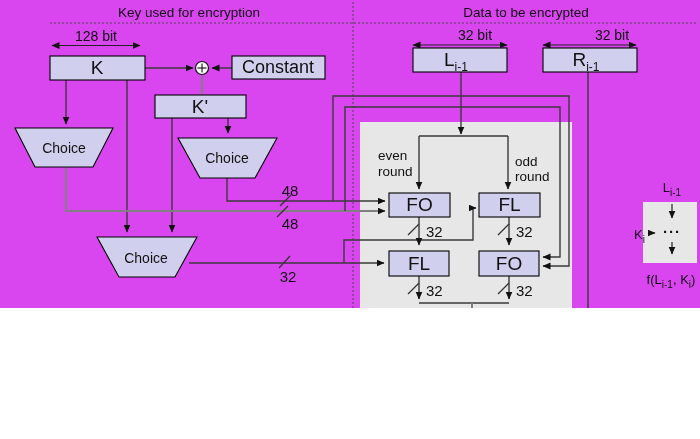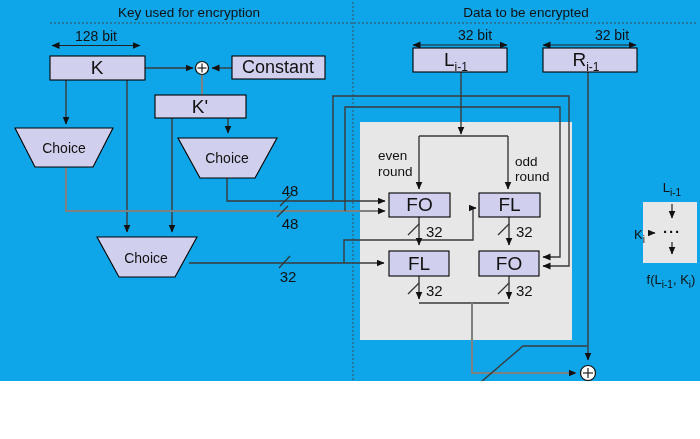--- a/index.html
+++ b/index.html
@@ -1,16 +1,16 @@
 <!DOCTYPE html>
 <html><head>
 <meta charset="utf-8">
 <style>
   html,body{margin:0;padding:0;background:#fff;}
-  #stage{position:relative;width:700px;height:381px;background:#0ea5e9;overflow:hidden;
+  #stage{position:relative;width:700px;height:308px;background:#d946ef;overflow:hidden;
          font-family:"Liberation Sans", sans-serif;}
   svg{position:absolute;left:0;top:0;}
   .box{fill:#d0d0ee;stroke:#000;stroke-width:1.1;}
   .trap{fill:#d0d0ee;stroke:#000;stroke-width:1.1;}
   .shade{fill:#e7e7e7;stroke:none;}
   .conn{fill:none;stroke:#3a3a3a;stroke-width:1.4;}
   .connthin{fill:none;stroke:#222;stroke-width:1.2;}
   .conngray{fill:none;stroke:#808080;stroke-width:2;}
   .dash{fill:none;stroke:#444;stroke-width:0.9;stroke-dasharray:2 2;}
   .slash{stroke:#333;stroke-width:1.2;}

